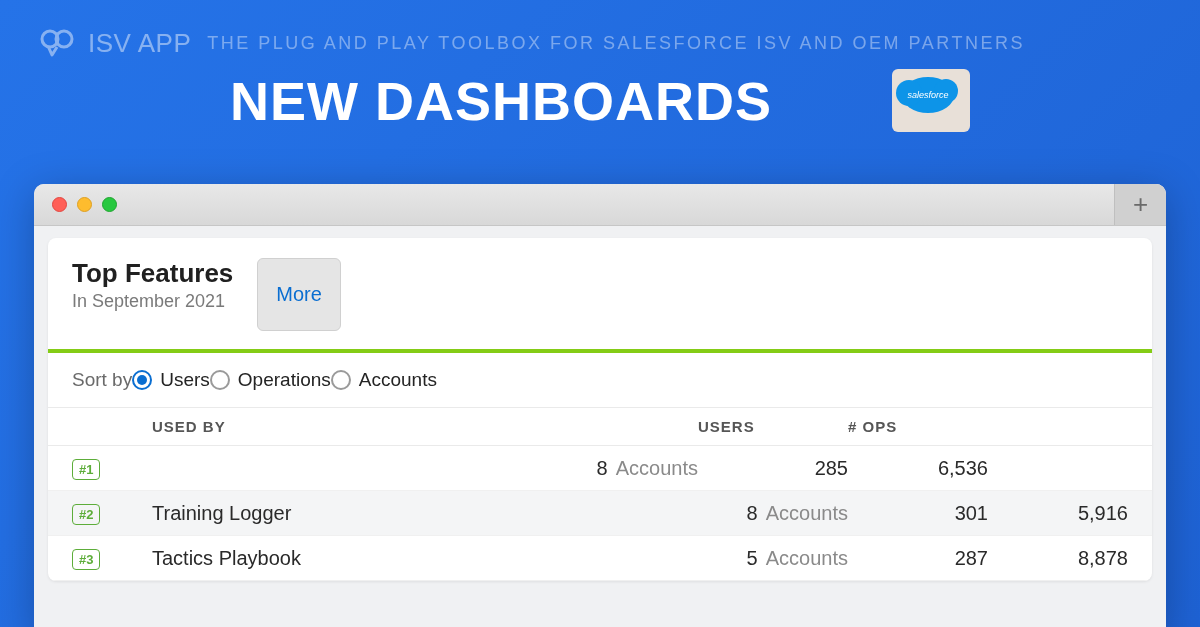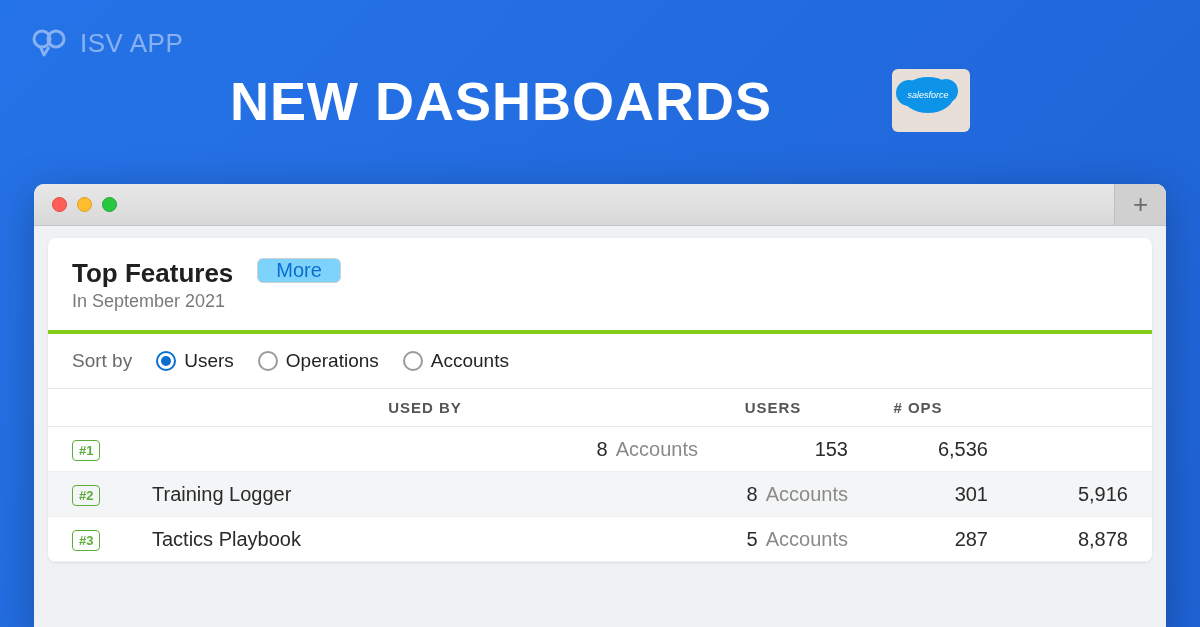--- a/index.html
+++ b/index.html
@@ -11,21 +11,21 @@
       width: 1200px;
       height: 627px;
       background: linear-gradient(135deg, #2573e8 0%, #1e62d4 100%);
       font-family: -apple-system, BlinkMacSystemFont, 'Segoe UI', Helvetica, Arial, sans-serif;
       overflow: hidden;
       position: relative;
     }
     .top-bar {
       display: flex;
       align-items: center;
-      padding: 28px 40px 0 32px;
+      padding: 28px 40px 0 40px;
       gap: 16px;
       text-align: center;
     }
     .logo-area {
       display: flex;
       align-items: center;
       gap: 10px;
       opacity: 0.45;
     }
     .logo-icon {
@@ -182,32 +182,31 @@
       font-weight: 700;
       color: #202020;
     }
     .card-sub {
       font-size: 18px;
       color: #7a7a7a;
       margin-top: 2px;
     }
     .more-btn {
       border: 1px solid #d0d0d0;
-      background: #7dd3fc;
+      background: #e5e5e5;
       color: #0a6ed1;
       font-size: 20px;
-      padding: 0 18px;
+      padding: 24px 18px;
       border-radius: 6px;
       cursor: pointer;
       font-weight: 500;
     }
     .sort-row {
       display: flex;
       align-items: center;
-      gap: 24px;
       padding: 16px 24px;
       font-size: 19px;
     }
     .sort-label {
       color: #6a6a6a;
     }
     .radio-opt {
       display: flex;
       align-items: center;
       gap: 8px;
@@ -237,21 +236,21 @@
       display: grid;
       grid-template-columns: 80px 1fr 150px 140px 140px;
       padding: 10px 24px;
       font-size: 15px;
       font-weight: 800;
       letter-spacing: 1px;
       color: #565656;
       border-top: 1px solid #eaeaea;
       border-bottom: 1px solid #eaeaea;
     }
-    .col-usedby, .col-users, .col-ops { text-align: center; }
+    .col-usedby, .col-users, .col-ops { text-align: left; }
     .trow {
       display: grid;
       grid-template-columns: 80px 1fr 150px 140px 140px;
       padding: 10px 24px;
       font-size: 20px;
       color: #2a2a2a;
       align-items: center;
       border-bottom: 1px solid #f0f0f0;
     }
     .trow.alt { background: #f4f5f6; }
@@ -279,20 +278,21 @@
 
 <div class="top-bar">
   <div class="logo-area">
     <svg class="logo-icon" viewBox="0 0 38 30">
       <circle cx="10" cy="10" r="8" fill="none" stroke="#fff" stroke-width="3"></circle>
       <circle cx="24" cy="10" r="8" fill="none" stroke="#fff" stroke-width="3"></circle>
       <path d="M 8 17 L 12 26 L 17 18" fill="none" stroke="#fff" stroke-width="3" stroke-linejoin="round"></path>
     </svg>
     <span class="logo-text">ISV APP</span>
   </div>
+  <div class="tagline">THE PLUG AND PLAY TOOLBOX FOR SALESFORCE ISV AND OEM PARTNERS</div>
 </div>
 
 <div class="hero-row">
   <div class="hero-title">NEW DASHBOARDS</div>
   <div class="appexchange-badge">
     <div class="sf-cloud">
       <span class="sf-text">salesforce</span>
     </div>
   </div>
 </div>
@@ -338,21 +338,21 @@
         <span class="col-users">USERS</span>
         <span class="col-ops"># OPS</span>
       </div>
 
       <div class="trow">
         <span><span class="rank-badge">#1</span></span>
         <span class="used-cell">
           <span>8</span>
           <span class="used-unit">Accounts</span>
         </span>
-        <span class="num-cell">153</span>
+        <span class="num-cell">285</span>
         <span class="num-cell">6,536</span>
       </div>
 
       <div class="trow alt">
         <span><span class="rank-badge">#2</span></span>
         <span>Training Logger</span>
         <span class="used-cell">
           <span>8</span>
           <span class="used-unit">Accounts</span>
         </span>

